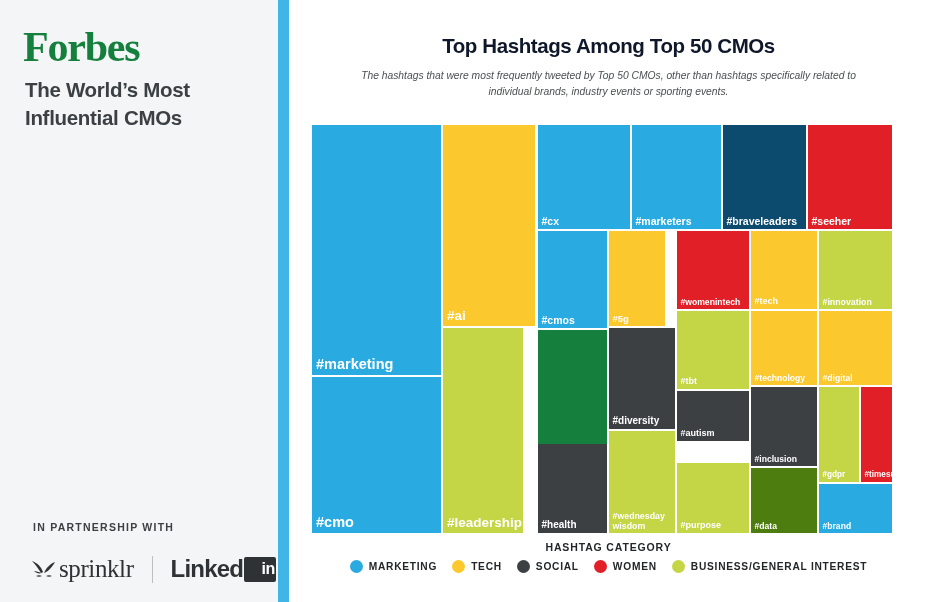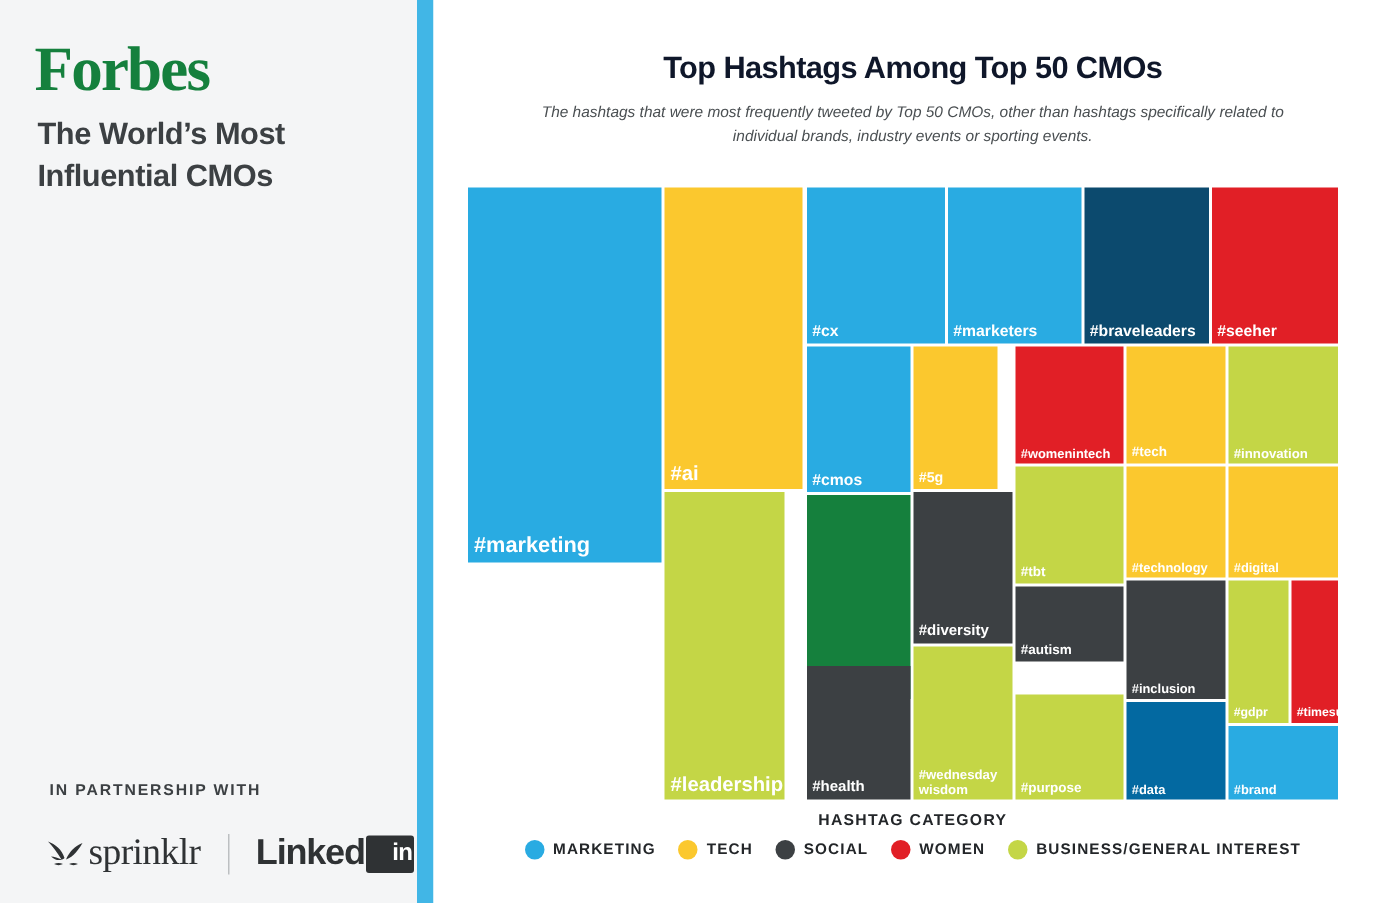--- a/index.html
+++ b/index.html
@@ -140,20 +140,23 @@
   <div class="railbar"></div>
 
   <div class="main">
     <div class="chart-title">Top Hashtags Among Top 50 CMOs</div>
     <div class="chart-sub">The hashtags that were most frequently tweeted by Top 50 CMOs, other than hashtags specifically related to individual brands, industry events or sporting events.</div>
 
     <div class="treemap" id="treemap">
         <div class="tile" style="left: 0px; top: 0px; width: 129px; height: 250px; background: rgb(41, 171, 226);">
           <span class="lbl" style="font-size: 14.5px;">#marketing</span>
         </div>
+        <div class="tile" style="left: 0px; top: 252px; width: 129px; height: 156px; background: rgb(41, 171, 226);">
+          <span class="lbl" style="font-size: 14.5px;">#cmo</span>
+        </div>
         <div class="tile" style="left: 131px; top: 0px; width: 92px; height: 201px; background: rgb(251, 200, 46);">
           <span class="lbl" style="font-size: 13.5px;">#ai</span>
         </div>
         <div class="tile" style="left: 131px; top: 203px; width: 80px; height: 205px; background: rgb(196, 214, 70);">
           <span class="lbl" style="font-size: 13.5px;">#leadership</span>
         </div>
         <div class="tile" style="left: 225.5px; top: 0px; width: 92px; height: 104px; background: rgb(41, 171, 226);">
           <span class="lbl" style="font-size: 10.5px;">#cx</span>
         </div>
         <div class="tile" style="left: 225.5px; top: 106px; width: 69px; height: 97px; background: rgb(41, 171, 226);">
@@ -195,21 +198,21 @@
         </div>
         <div class="tile" style="left: 438.5px; top: 106px; width: 66px; height: 78px; background: rgb(251, 200, 46);">
           <span class="lbl" style="font-size: 9px;">#tech</span>
         </div>
         <div class="tile" style="left: 438.5px; top: 186px; width: 66px; height: 74px; background: rgb(251, 200, 46);">
           <span class="lbl" style="font-size: 8.6px;">#technology</span>
         </div>
         <div class="tile" style="left: 438.5px; top: 262px; width: 66px; height: 79px; background: rgb(60, 64, 67);">
           <span class="lbl" style="font-size: 8.6px;">#inclusion</span>
         </div>
-        <div class="tile" style="left: 438.5px; top: 343px; width: 66px; height: 65px; background: #0369a1;">
+        <div class="tile" style="left: 438.5px; top: 343px; width: 66px; height: 65px; background: #4d7c0f;">
           <span class="lbl" style="font-size: 8.6px;">#data</span>
         </div>
         <div class="tile" style="left: 495.5px; top: 0px; width: 84.5px; height: 104px; background: rgb(225, 31, 38);">
           <span class="lbl" style="font-size: 10.5px;">#seeher</span>
         </div>
         <div class="tile" style="left: 506.5px; top: 106px; width: 73.5px; height: 78px; background: rgb(196, 214, 70);">
           <span class="lbl" style="font-size: 8.8px;">#innovation</span>
         </div>
         <div class="tile" style="left: 506.5px; top: 186px; width: 73.5px; height: 74px; background: rgb(251, 200, 46);">
           <span class="lbl" style="font-size: 8.6px;">#digital</span>

